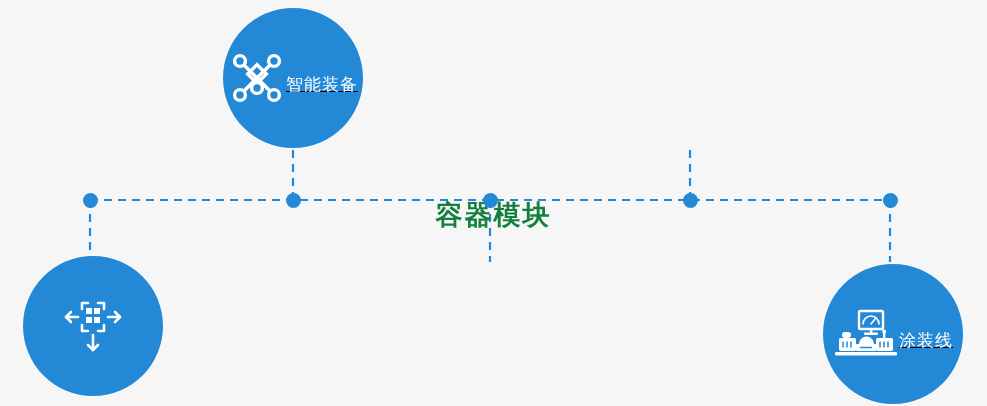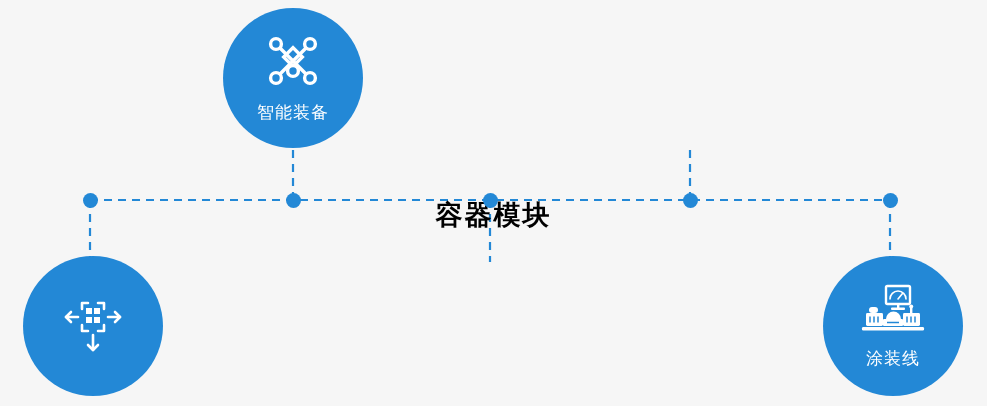--- a/index.html
+++ b/index.html
@@ -32,21 +32,21 @@
 
   
   .watermark {
     position: absolute;
     left: 0;
     top: 198px;
     width: 987px;
     text-align: center;
     font-size: 27px;
     letter-spacing: 2px;
-    color: #000000;
+    color: #15803d;
     font-weight: 700;
     user-select: none;
     pointer-events: none;
     line-height: 34px;
   }
 
   
   .node-dot {
     position: absolute;
     width: 15px;
@@ -56,23 +56,23 @@
     border-radius: 50%;
     background: #2388d6;
   }
 
   
   .circle {
     position: absolute;
     border-radius: 50%;
     background: #2388d6;
     display: flex;
-    flex-direction: column;
     align-items: center;
     justify-content: center;
+    text-decoration: underline;
   }
   .circle .icon-wrap {
     display: block;
     line-height: 0;
   }
   .circle .circle-label {
     margin-top: 12px;
     color: #ffffff;
     font-size: 17px;
     letter-spacing: 1px;
@@ -161,21 +161,21 @@
           <polyline points="53,15 58,20 53,25"></polyline>
 
           <line x1="31" y1="38" x2="31" y2="53"></line>
           <polyline points="26,48 31,53 36,48"></polyline>
         </g>
       </svg>
     </span>
   </div>
 
 
-  <div class="circle c-bot" style="left:823px; top:256px;">
+  <div class="circle c-bot" style="left:823px; top:264px;">
     <span class="icon-wrap">
       <svg width="66" height="52" viewBox="0 0 66 52" xmlns="http://www.w3.org/2000/svg">
         <g fill="#ffffff" stroke="none">
 
           <rect x="2" y="44" width="62" height="3.4" rx="1.2"></rect>
 
           <rect x="6" y="30" width="17" height="13" rx="1.4"></rect>
           <rect x="9" y="24" width="9" height="6" rx="3"></rect>
 
           <rect x="43" y="30" width="17" height="13" rx="1.4"></rect>

